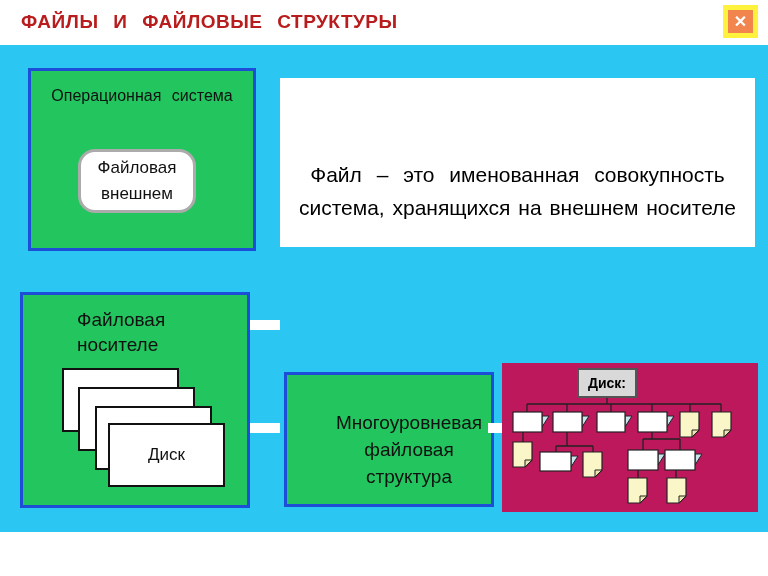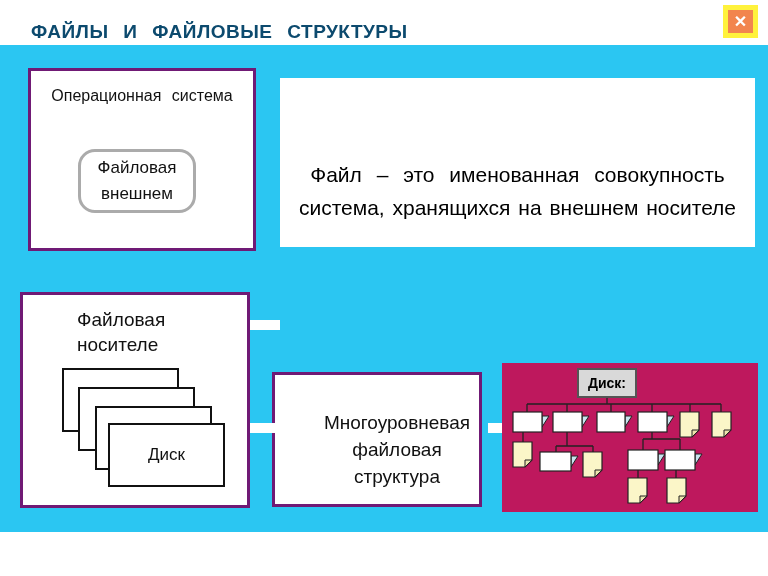--- a/index.html
+++ b/index.html
@@ -1,32 +1,32 @@
 <!DOCTYPE html>
 <html><head>
 <meta charset="utf-8">
 <style>
   html,body{margin:0;padding:0;}
   body{font-family:"Liberation Sans","DejaVu Sans",sans-serif;background:#fff;}
   .stage{position:relative;width:768px;height:576px;background:#ffffff;overflow:hidden;}
 
   
   .header{position:absolute;left:0;top:0;width:768px;height:45px;background:#ffffff;}
-  .page-title{position:absolute;left:21px;top:11px;margin:10px;font-size:19px;font-weight:bold;
-    color:#0c4a6e;letter-spacing:.5px;word-spacing:9px;}
+  .page-title{position:absolute;left:21px;top:11px;margin:0;font-size:19px;font-weight:bold;
+    color:#b91c1c;letter-spacing:.5px;word-spacing:9px;}
   .close-btn{position:absolute;left:723px;top:5px;width:35px;height:33px;background:#FFF23C;
     border:none;padding:0;cursor:pointer;display:flex;align-items:center;justify-content:center;}
   .close-btn-inner{width:25px;height:23px;background:#F2854E;color:#ffffff;font-weight:bold;
     font-size:16px;line-height:23px;text-align:center;display:block;}
 
   
   .canvas{position:absolute;left:0;top:45px;width:768px;height:487px;background:#2BC6F2;}
 
   
-  .cream{position:absolute;background:#ffffff;border:3px solid #701a75;box-sizing:border-box;color:#111;}
+  .cream{position:absolute;background:#22c55e;border:3px solid #1d4ed8;box-sizing:border-box;color:#111;}
 
   
   .os-box{left:28px;top:23px;width:228px;height:183px;}
   .os-label{text-align:center;margin-top:16px;font-size:16px;word-spacing:6px;}
   .fs-system{position:absolute;left:47px;top:78px;width:118px;height:64px;background:#ffffff;
     border:3px solid #ABABAB;border-radius:17px;box-sizing:border-box;display:flex;align-items:center;justify-content:center;}
   .fs-system div{font-size:17px;line-height:26px;text-align:center;color:#111;}
 
   
   .def-box{position:absolute;left:280px;top:33px;width:475px;height:169px;background:#ffffff;color:#000;}
@@ -40,21 +40,21 @@
   .card{position:absolute;width:117px;height:64px;background:#ffffff;border:2px solid #111;box-sizing:border-box;}
   .card1{left:39px;top:73px;} .card2{left:55px;top:92px;} .card3{left:72px;top:111px;}
   .card4{left:85px;top:128px;display:flex;align-items:center;justify-content:center;}
   .card4 span{font-size:17px;color:#111;}
 
   
   .single-box{left:278px;top:250px;width:479px;height:53px;display:flex;align-items:center;justify-content:center;}
   .single-box span{font-size:17px;word-spacing:6px;color:#111;}
 
   
-  .multi-box{left:272px;top:327px;width:210px;height:135px;padding-left:40px;}
+  .multi-box{left:284px;top:327px;width:210px;height:135px;padding-left:40px;}
   .multi-text{margin-top:34px;text-align:center;font-size:19px;line-height:27px;word-spacing:4px;color:#111;}
 
   
   .tree-box{position:absolute;left:502px;top:318px;width:256px;height:149px;background:#be185d;}
 
   
   .connector{position:absolute;background:#ffffff;}
   .conn1{left:250px;top:275px;width:30px;height:10px;}
   .conn2{left:250px;top:378px;width:30px;height:10px;}
   .conn3{left:488px;top:378px;width:16px;height:10px;}

